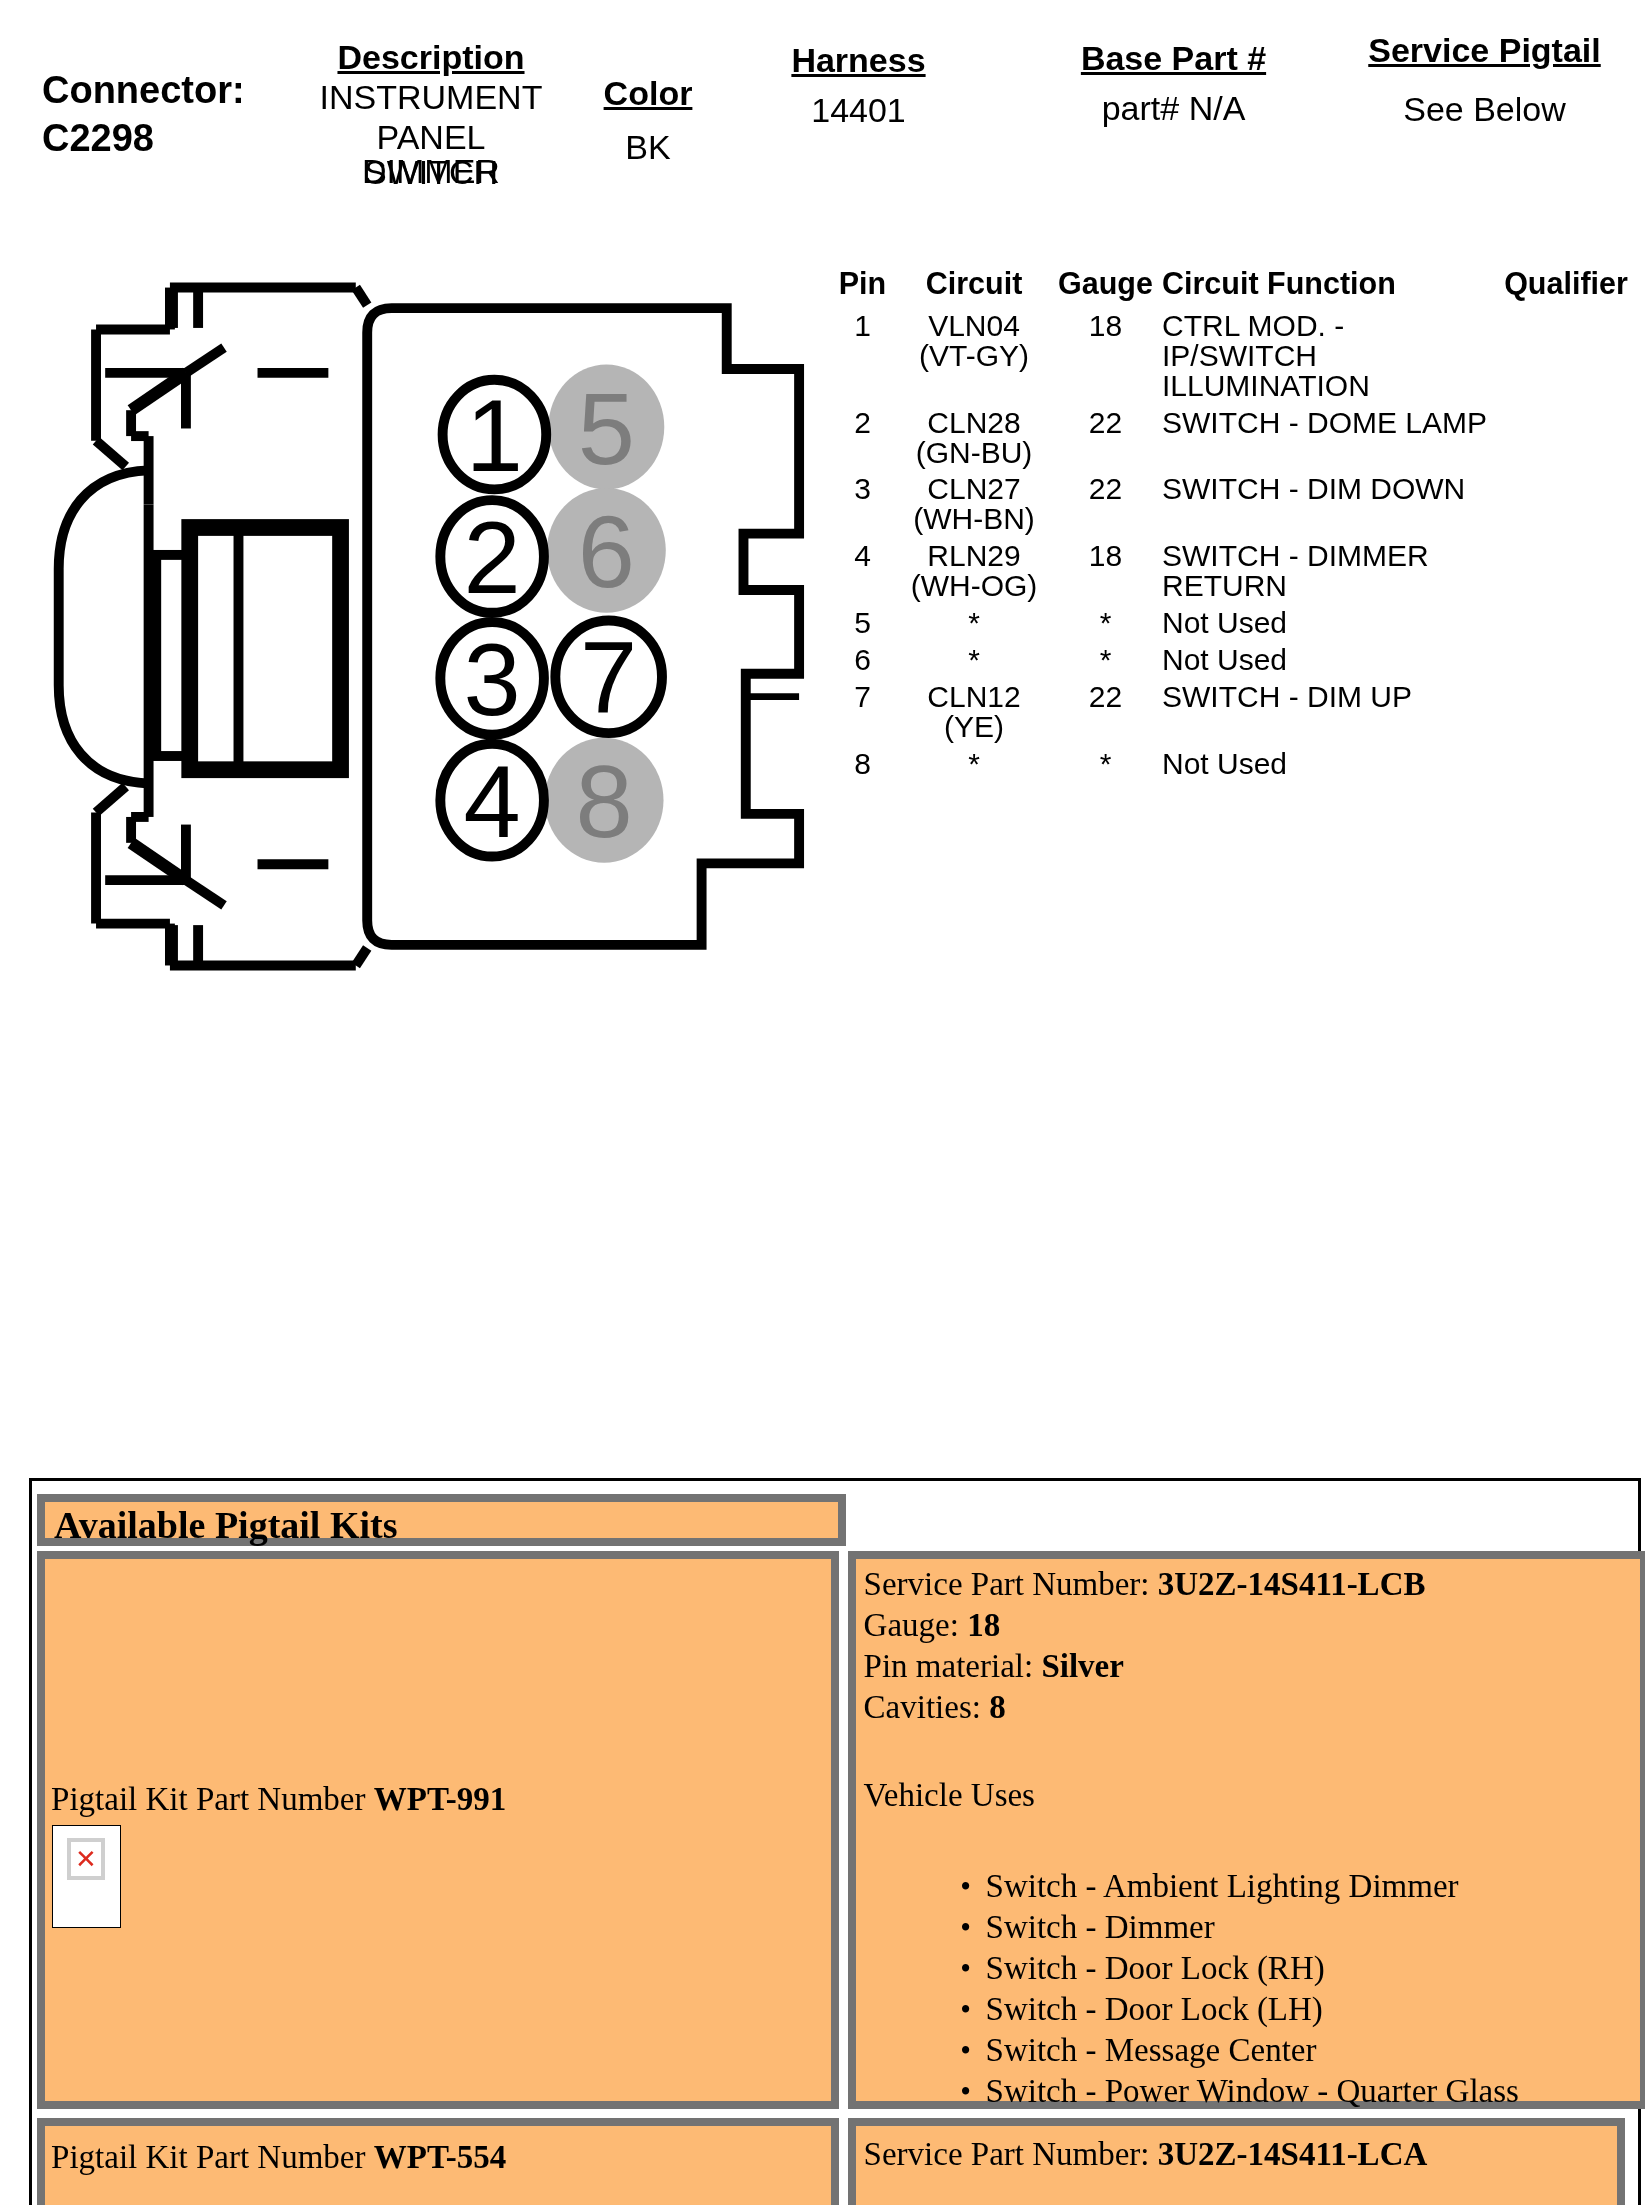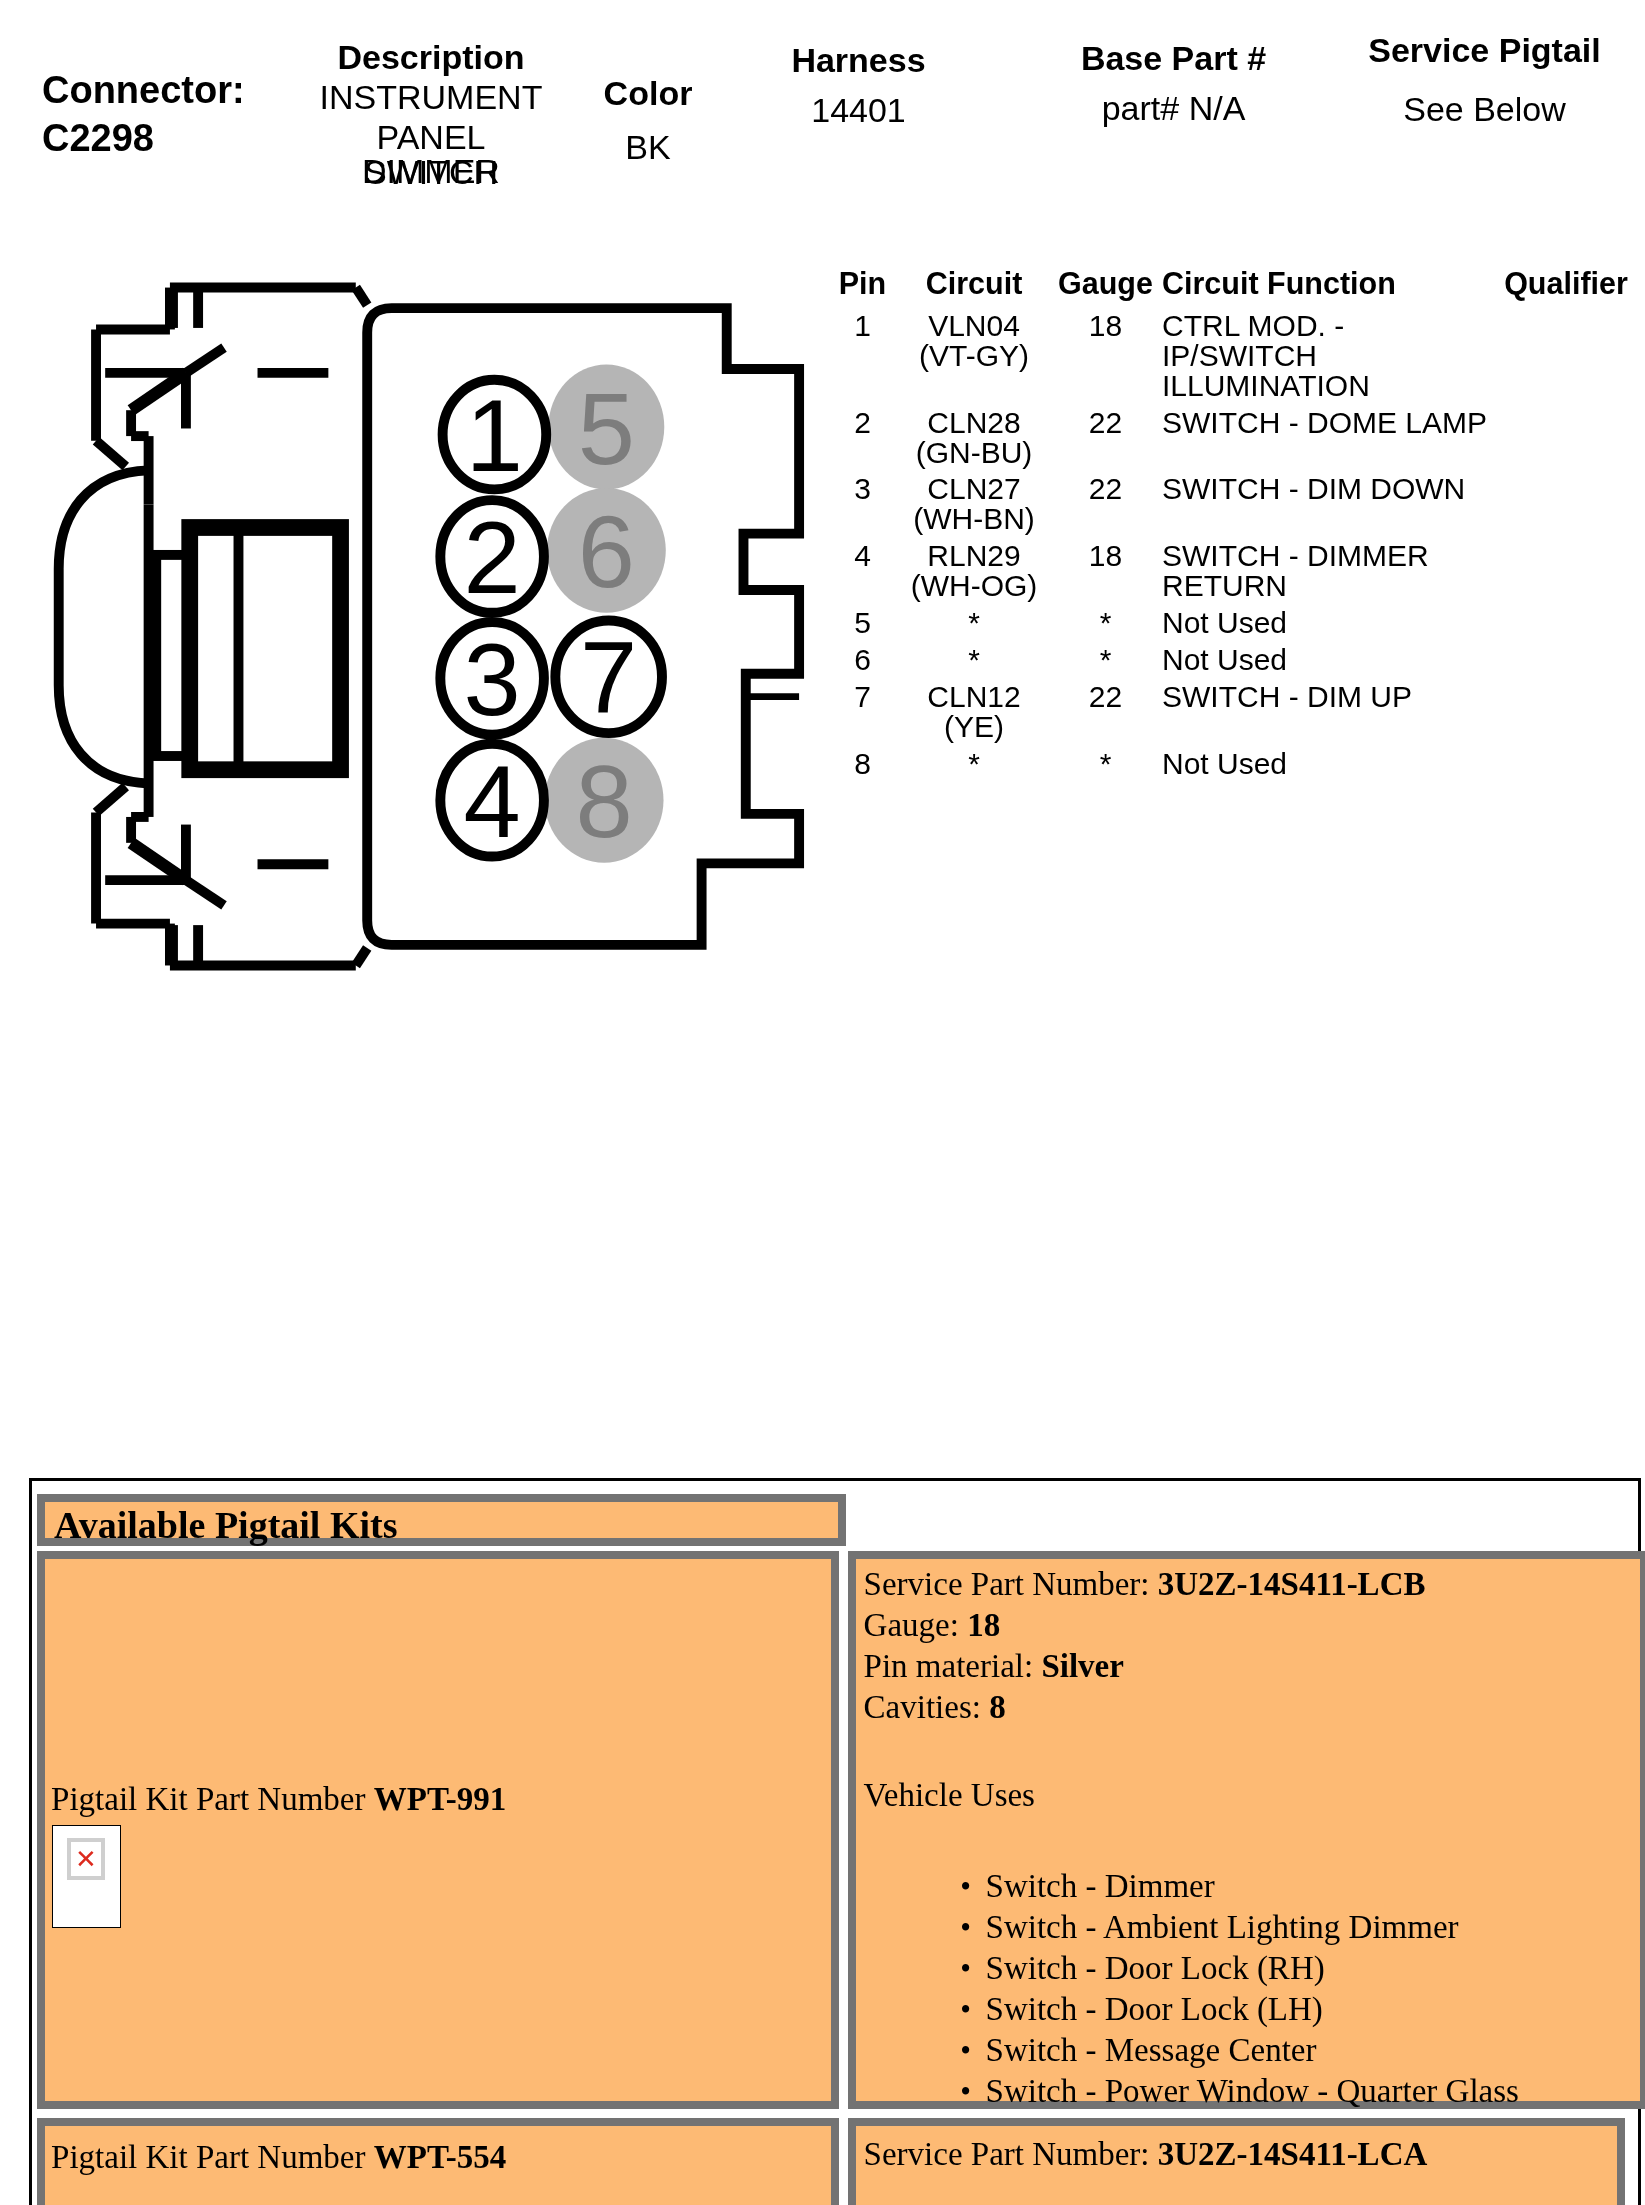--- a/index.html
+++ b/index.html
@@ -6,21 +6,21 @@
   body{
     width:1646px;height:2205px;position:relative;overflow:hidden;
     background:#ffffff;color:#000;
     font-family:"Liberation Sans", sans-serif;
   }
   .abs{position:absolute;line-height:1;}
   .b{font-weight:bold;}
   .ctr{text-align:center;}
 
   
-  .hdr-label{font-size:34px;font-weight:bold;}
+  .hdr-label{font-size:34px;font-weight:bold;text-decoration:underline;}
   .hdr-value{font-size:34px;}
   .conn{font-size:38px;font-weight:bold;}
 
   
   #pin-table{position:absolute;left:829px;top:268px;border-collapse:collapse;}
   #pin-table th{font-size:30.5px;font-weight:bold;padding:0 0 12.2px 0;vertical-align:top;line-height:30.5px;}
   #pin-table td{font-size:30px;line-height:30px;padding:0 0 6.9px 0;vertical-align:top;}
   #pin-table .c-pin{width:67px;text-align:center;}
   #pin-table .c-circuit{width:156px;text-align:center;}
   #pin-table .c-gauge{width:107px;text-align:center;}
@@ -243,22 +243,22 @@
     <div class="serif-line">
       <span>Pin material:</span><span> </span><span class="b">Silver</span>
     </div>
     <div class="serif-line">
       <span>Cavities:</span><span> </span><span class="b">8</span>
     </div>
     <div class="spacer62"></div>
     <div class="serif-line">Vehicle Uses</div>
     <div class="spacer66"></div>
     <div style="padding-left:82px;">
+      <div class="vu-line"><span class="vu-dot">•</span><span class="vu-text">Switch - Ambient Lighting Dimmer</span></div>
       <div class="vu-line"><span class="vu-dot">•</span><span class="vu-text">Switch - Dimmer</span></div>
-      <div class="vu-line"><span class="vu-dot">•</span><span class="vu-text">Switch - Ambient Lighting Dimmer</span></div>
       <div class="vu-line"><span class="vu-dot">•</span><span class="vu-text">Switch - Door Lock (RH)</span></div>
       <div class="vu-line"><span class="vu-dot">•</span><span class="vu-text">Switch - Door Lock (LH)</span></div>
       <div class="vu-line"><span class="vu-dot">•</span><span class="vu-text">Switch - Message Center</span></div>
       <div class="vu-line"><span class="vu-dot">•</span><span class="vu-text">Switch - Power Window - Quarter Glass</span></div>
     </div>
   </div>
 </div>
 
 <div class="cell" style="left:37px;top:2118px;width:802px;height:305px;">
   <div class="serif-line" style="padding:10.7px 0 0 6.1px;">

